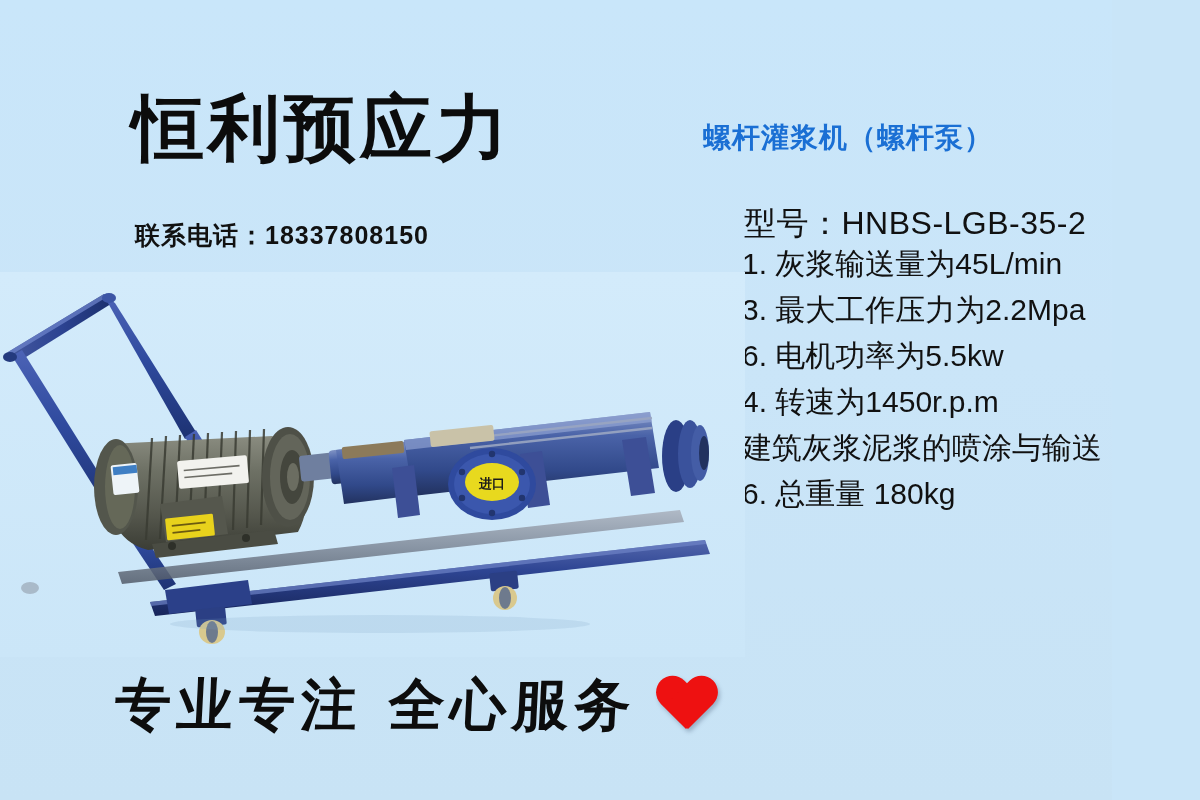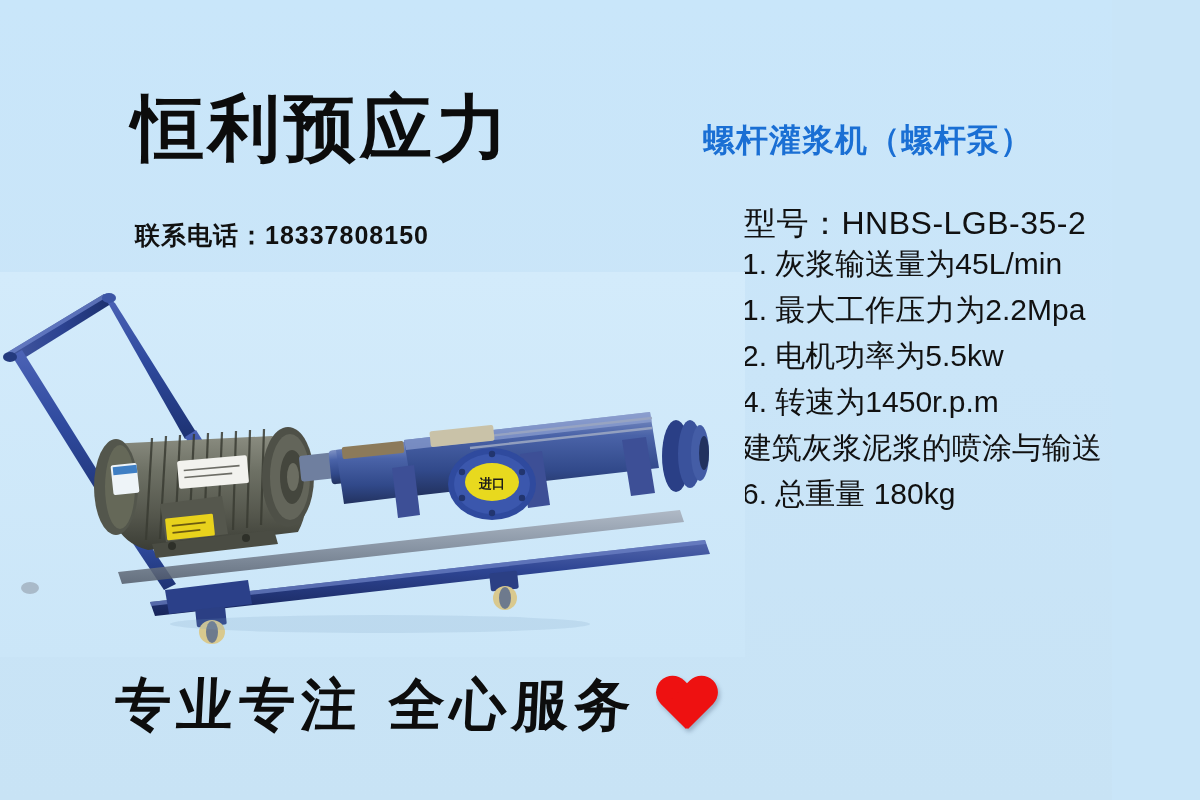--- a/index.html
+++ b/index.html
@@ -24,21 +24,21 @@
   }
   .contact-line{
     position:absolute;left:135px;top:219px;
     font-size:25px;font-weight:bold;color:#111;
     letter-spacing:1px;white-space:nowrap;
   }
 
   
   .product-title{
     position:absolute;left:703px;top:119px;
-    font-size:32px;font-weight:bold;color:#1a6fd4;
+    font-size:28px;font-weight:bold;color:#1a6fd4;
     letter-spacing:1px;white-space:nowrap;
     font-family:Liberation Serif, serif;
     text-align:center;
   }
   .model-line{
     position:absolute;left:744px;top:186px;
     font-size:32px;color:#111;letter-spacing:.5px;white-space:nowrap;margin-top:16px;
   }
   .spec-list{
     position:absolute;left:742px;top:249px;width:460px;
@@ -91,24 +91,24 @@
 
   <div class="product-title">螺杆灌浆机（螺杆泵）</div>
 
   <div class="model-line">型号：HNBS-LGB-35-2</div>
 
   <ul class="spec-list">
     <li>
       <span>1. 灰浆输送量为45L/min</span>
     </li>
     <li>
-      <span>1. 最大工作压力为2.2Mpa</span>
-    </li>
-    <li>
-      <span>2. 电机功率为5.5kw</span>
+      <span>3. 最大工作压力为2.2Mpa</span>
+    </li>
+    <li>
+      <span>6. 电机功率为5.5kw</span>
     </li>
     <li>
       <span>4. 转速为1450r.p.m</span>
     </li>
     <li>
       <span class="cont">建筑灰浆泥浆的喷涂与输送</span>
     </li>
     <li>
       <span>6. 总重量  180kg</span>
     </li>

